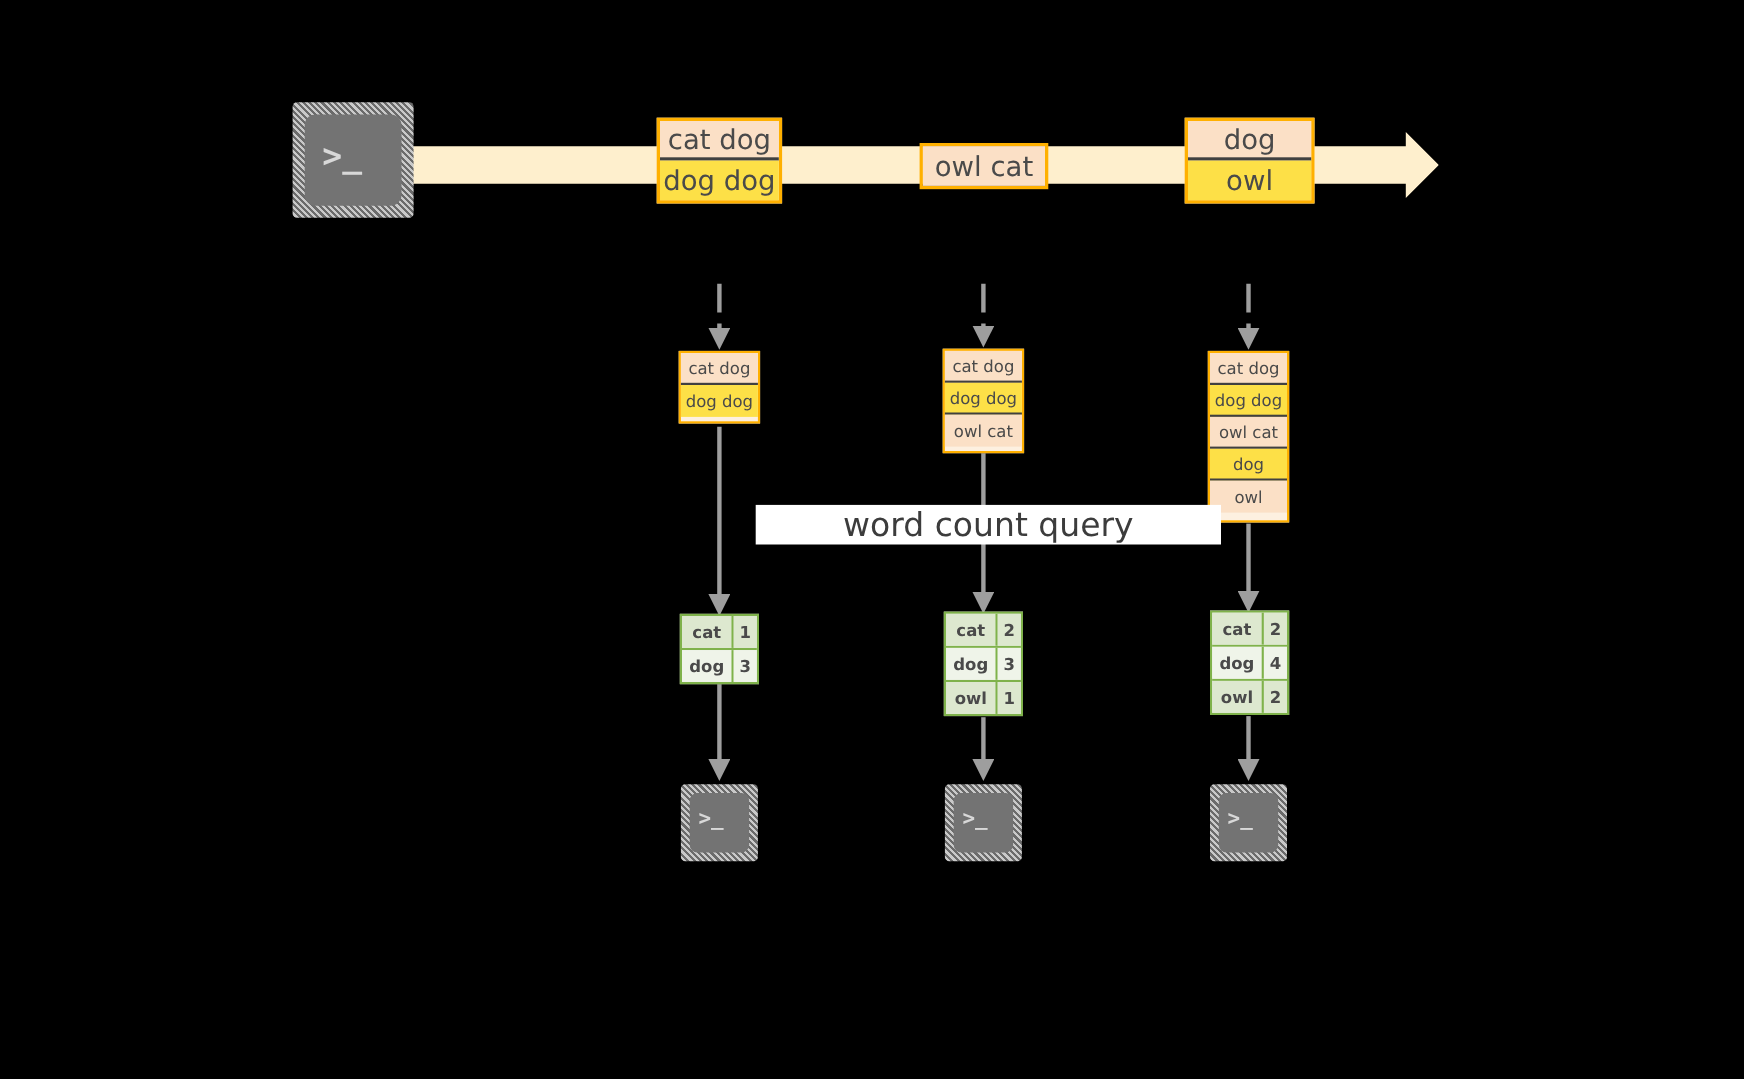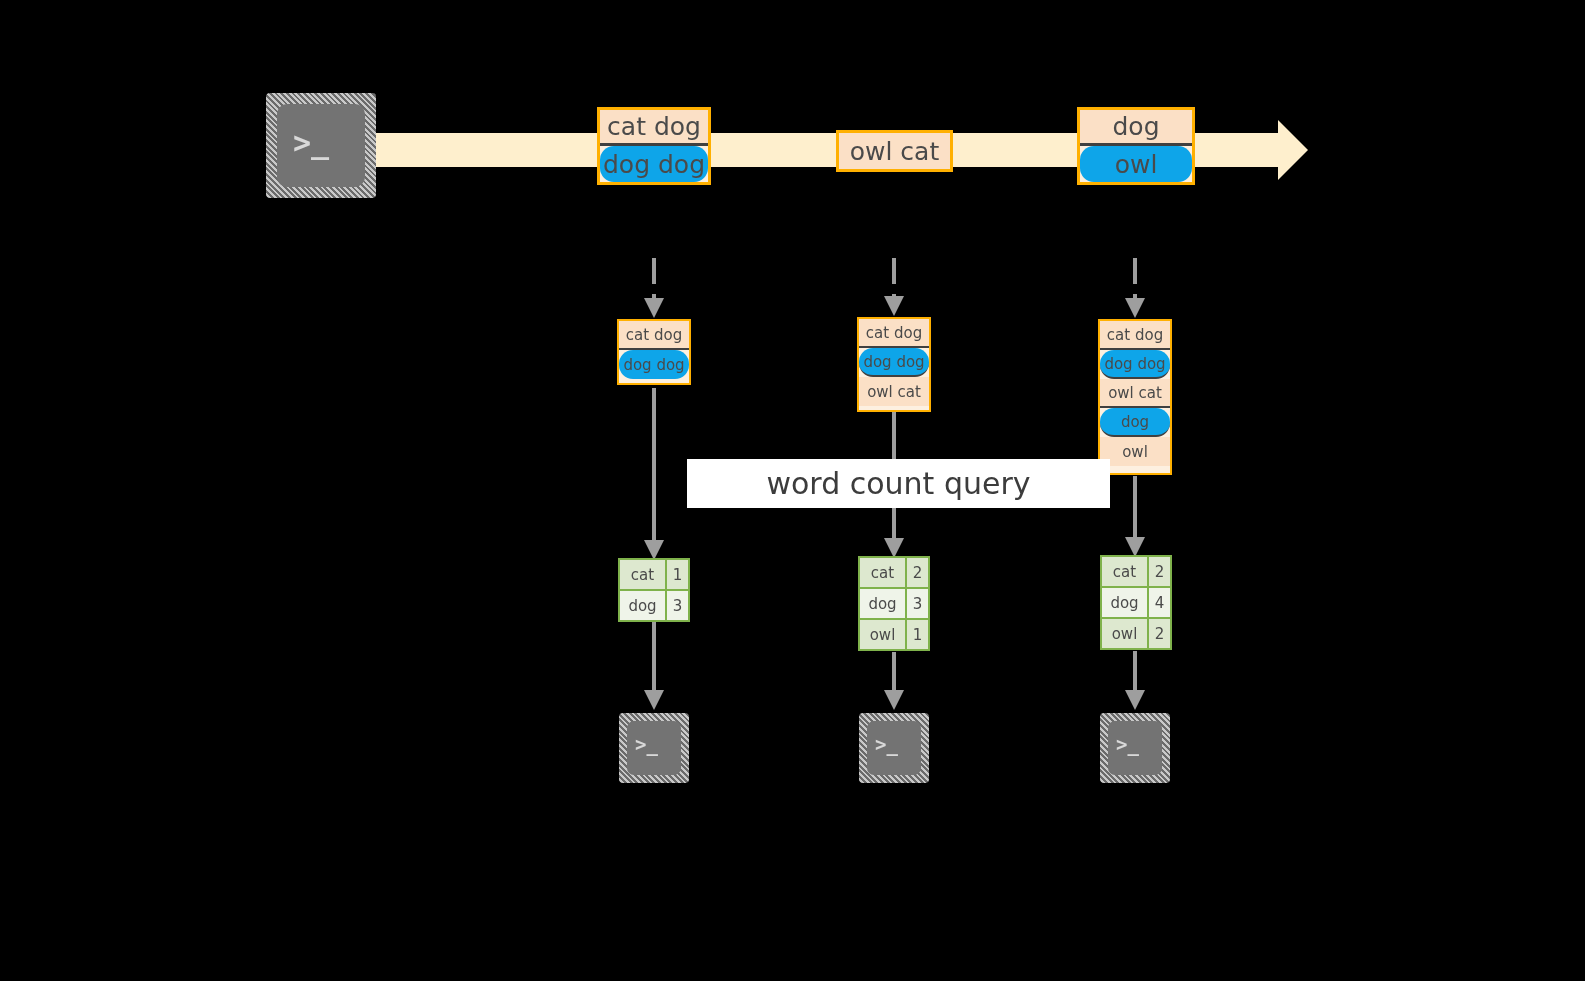--- a/index.html
+++ b/index.html
@@ -68,21 +68,21 @@
     color: #4a4a4a;
     text-align: center;
     white-space: nowrap;
     display: flex;
     align-items: center;
     justify-content: center;
     border-bottom: 3px solid #404040;
   }
   .rec:last-child { border-bottom: none; }
   .rec.shadeA { background: #FBE0C6; }
-  .rec.shadeB { background: #0ea5e9; border-radius: 14px; }
+  .rec.shadeB { background: #fde047; }
 
   
   .rec-group.big .rec { height: 36px; font-size: 25px; }
 
   
   .rec-group.mid { border-width: 2px; }
   .rec-group.mid .rec {
     height: 29px;
     font-size: 15px;
     border-bottom-width: 2px;
@@ -94,20 +94,21 @@
     box-sizing: border-box;
     border: 2px solid #7FB24B;
     background: #EEF3E7;
     display: flex;
     flex-direction: column;
   }
   .kv-row {
     display: flex;
     height: 29px;
     border-bottom: 2px solid #7FB24B;
+    font-weight: bold;
   }
   .kv-row:last-child { border-bottom: none; }
   .kv-row.shadeA .kv-key,
   .kv-row.shadeA .kv-val { background: #DDE8CF; }
   .kv-row.shadeB .kv-key,
   .kv-row.shadeB .kv-val { background: #EFF4E9; }
   .kv-key {
     box-sizing: border-box;
     flex: 0 0 auto;
     display: flex;
@@ -126,21 +127,21 @@
     font-size: 15px;
     color: #4a4a4a;
   }
 
   
   .query-label {
     position: absolute;
     left: 687px;
     top: 459px;
     width: 423px;
-    height: 49px;
+    height: 36px;
     background: #FFFFFF;
     display: flex;
     align-items: center;
     justify-content: center;
     color: #3c3c3c;
     font-size: 30px;
     white-space: nowrap;
   }
 
   

